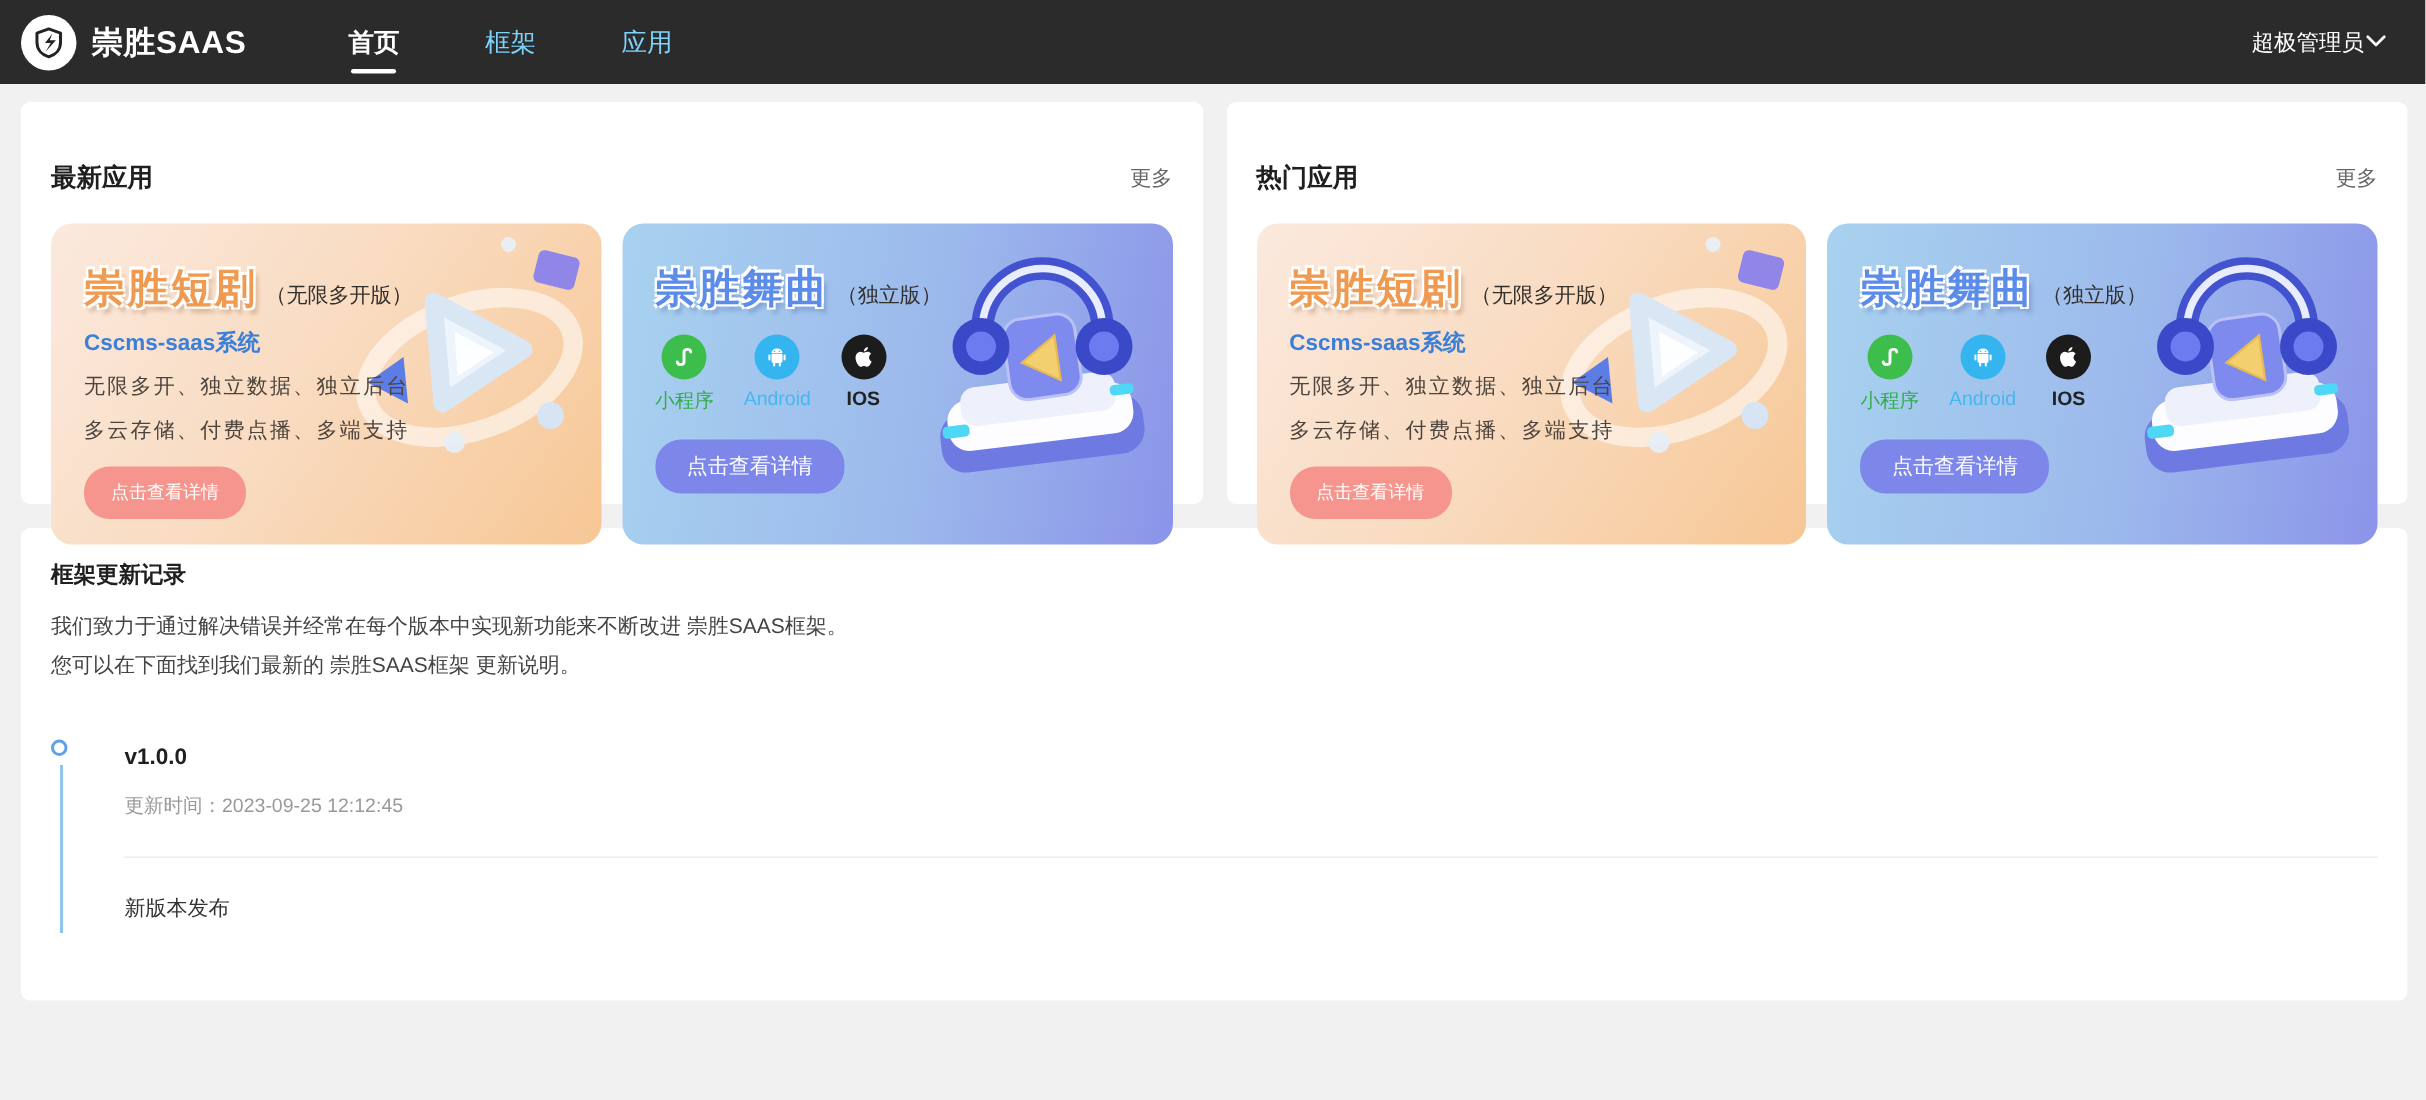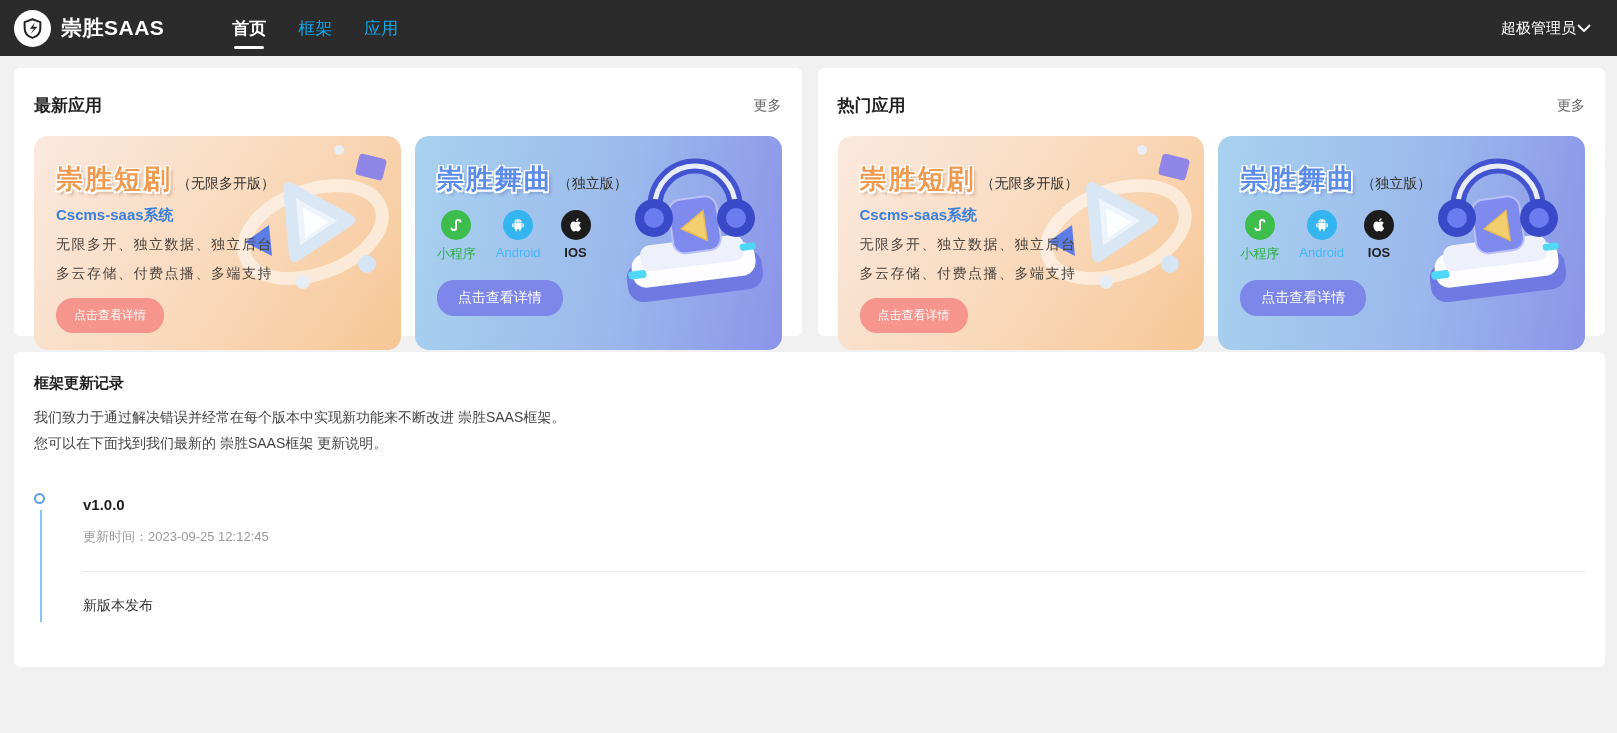--- a/index.html
+++ b/index.html
@@ -4,31 +4,31 @@
 <style>
   *{box-sizing:border-box;margin:0;padding:0}
   html,body{width:1617px;height:733px;overflow:hidden}
   body{background:#f1f1f2;font-family:"Liberation Sans",sans-serif;color:#222}
 
   
   .navbar{height:56px;background:#2b2b2b;display:flex;align-items:center;padding:0 26px 0 14px}
   .brand{display:flex;align-items:center;gap:10px}
   .logo{width:37px;height:37px;border-radius:50%;background:#fff;display:flex;align-items:center;justify-content:center;flex:none}
   .brand-name{color:#fff;font-size:21px;font-weight:700;letter-spacing:.5px}
-  .nav{display:flex;margin-left:68px;gap:32px;height:56px;align-items:stretch}
-  .nav-item{color:#0ea5e9;font-size:17px;display:flex;align-items:center;position:relative;cursor:pointer}
+  .nav{display:flex;margin-left:68px;gap:57px;height:56px;align-items:stretch}
+  .nav-item{color:#7dd3fc;font-size:17px;display:flex;align-items:center;position:relative;cursor:pointer}
   .nav-item.active{color:#fff;font-weight:600}
   .nav-item.active::after{content:"";position:absolute;left:50%;transform:translateX(-50%);bottom:7px;width:30px;height:3px;background:#fff;border-radius:2px}
   .user{margin-left:auto;display:flex;align-items:flex-start;gap:1px;color:#fff;font-size:15px;cursor:pointer}
 
   
   .main{padding:12px 12px 0 14px}
   .panels{display:flex;gap:16px}
   .panel{background:#fff;border-radius:6px;flex:1;padding:20px 20px 26px;height:268px}
-  .panel-head{display:flex;justify-content:space-between;align-items:center;margin-top:6px}
+  .panel-head{display:flex;justify-content:space-between;align-items:center;margin-top:19px}
   .panel-title{font-size:17px;font-weight:700;color:#1f1f1f}
   .more{font-size:14px;color:#666;cursor:pointer}
   .cards{display:flex;gap:14px;margin-top:19px}
 
   
   .app-card{flex:1;height:214px;border-radius:14px;position:relative;overflow:hidden;padding:25px 0 0 22px;cursor:pointer}
   .card-drama{background:linear-gradient(125deg,#fbe9de 0%,#f9dcc2 45%,#f7c795 100%)}
   .card-music{background:linear-gradient(100deg,#a8d2ef 0%,#9cb9ec 55%,#8b94e9 100%)}
   .card-title-row{display:flex;align-items:baseline;position:relative;z-index:2}
   .card-title{font-size:27px;font-weight:800;letter-spacing:2px}

